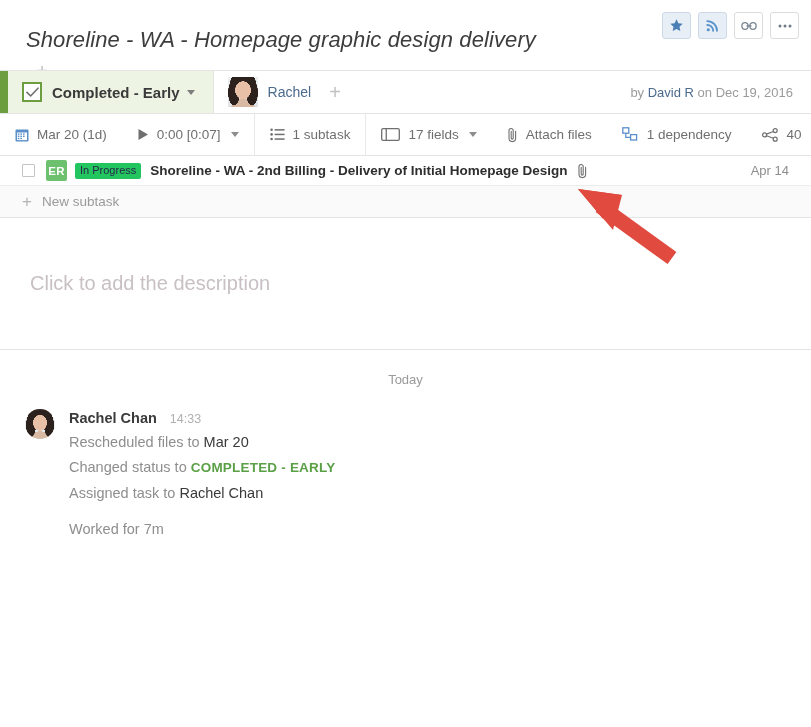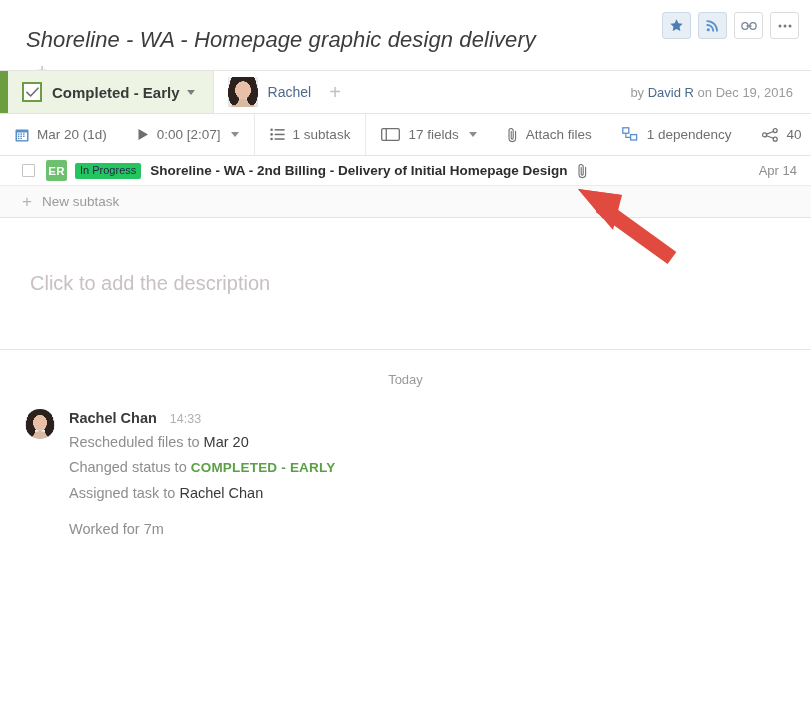--- a/index.html
+++ b/index.html
@@ -188,21 +188,21 @@
     border-right: 4px solid transparent;
     border-top: 5px solid #8d8d8d;
     margin-left: 2px;
   }
 
   
   .subtask-row {
     display: flex;
     align-items: center;
     height: 30px;
-    padding: 0 14px 0 22px;
+    padding: 0 22px 0 22px;
     border-bottom: 1px solid #ececec;
     background: #fff;
     position: relative;
   }
   .st-check {
     width: 13px; height: 13px;
     border: 1px solid #c4c4c4;
     background: #fff;
     border-radius: 1px;
     margin-right: 11px;
@@ -419,21 +419,21 @@
       </span>
       <span>Mar 20 (1d)</span>
     </div>
 
     <div class="tb-item">
       <span class="ic">
         <svg width="12" height="13" viewBox="0 0 12 13">
             <path d="M1.5 1L11 6.5 1.5 12z" fill="#6f6f6f"></path>
           </svg>
       </span>
-      <span>0:00 [2:07]</span>
+      <span>0:00 [0:07]</span>
       <span class="tb-caret"></span>
     </div>
 
     <div class="tb-item sep">
       <span class="ic">
         <svg width="15" height="13" viewBox="0 0 15 13">
           <g fill="#6f6f6f">
             <circle cx="1.6" cy="1.8" r="1.3"></circle>
               <circle cx="1.6" cy="6.4" r="1.3"></circle>
               <circle cx="1.6" cy="11" r="1.3"></circle>

